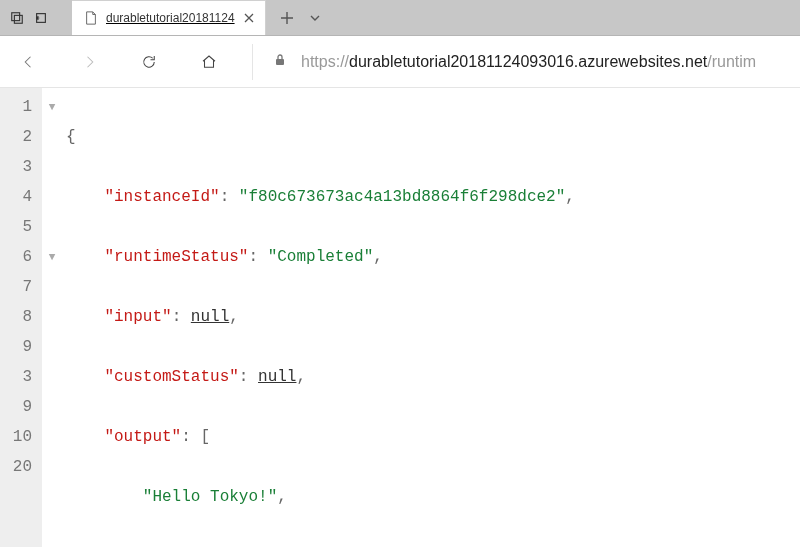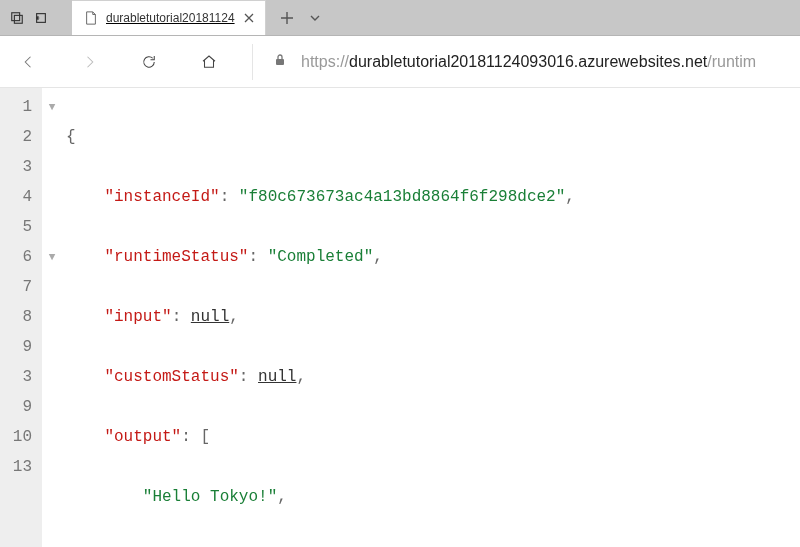--- a/index.html
+++ b/index.html
@@ -205,21 +205,21 @@
     <div class="line">3</div>
     <div class="line">4</div>
     <div class="line">5</div>
     <div class="line">6</div>
     <div class="line">7</div>
     <div class="line">8</div>
     <div class="line">9</div>
     <div class="line">3</div>
     <div class="line">9</div>
     <div class="line">10</div>
-    <div class="line">13</div>
+    <div class="line">20</div>
   </div>
   <div class="fold-gutter">
     <div class="line fold-mark">▼</div>
     <div class="line"></div>
       <div class="line"></div>
       <div class="line"></div>
       <div class="line"></div>
     <div class="line fold-mark">▼</div>
     <div class="line"></div>
       <div class="line"></div>

